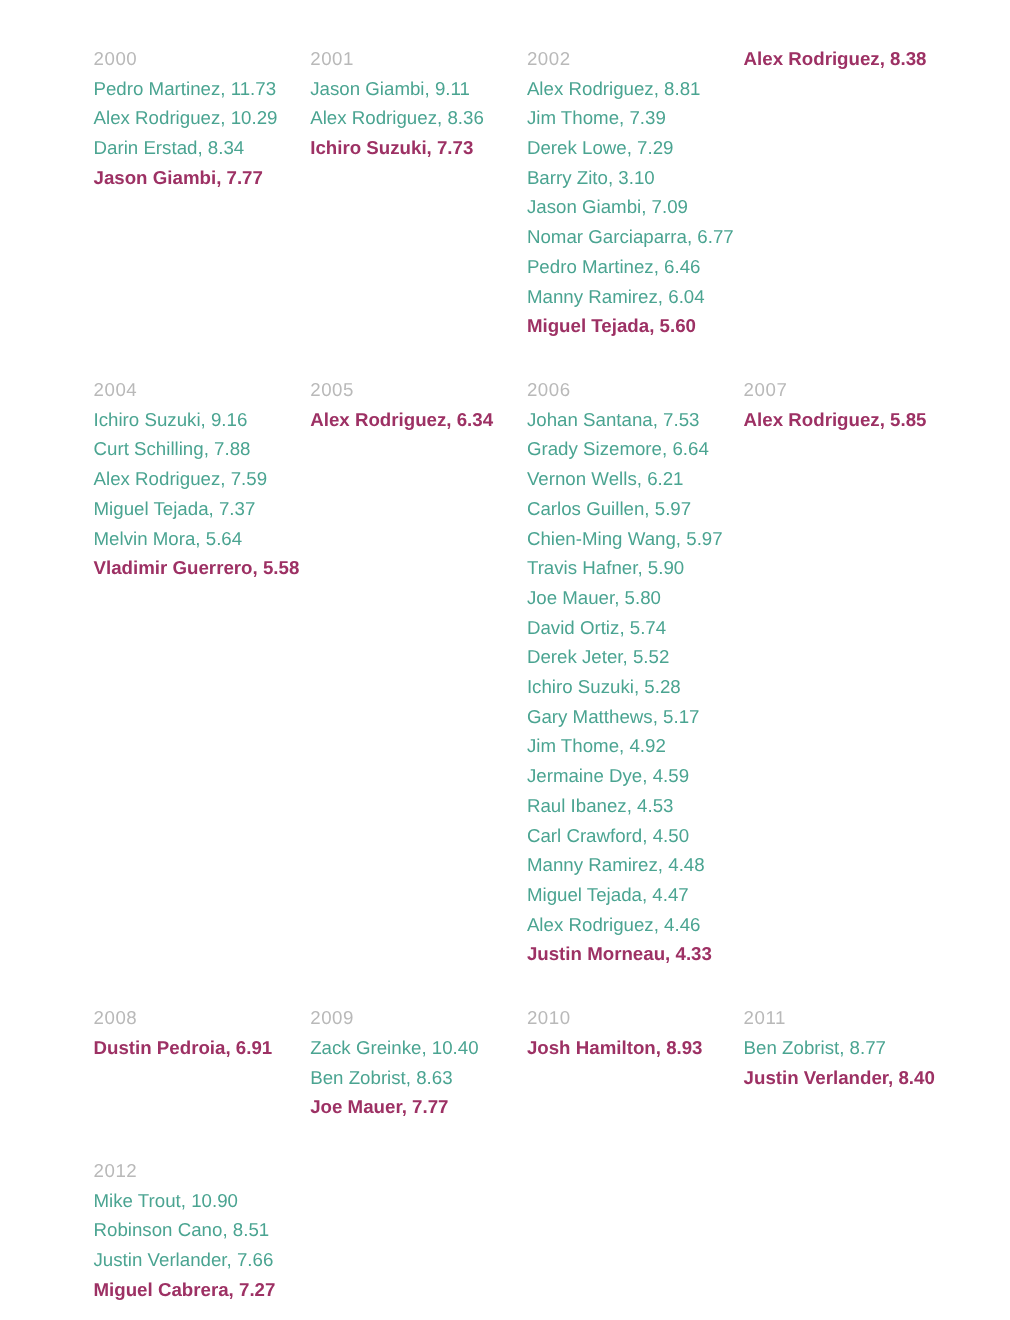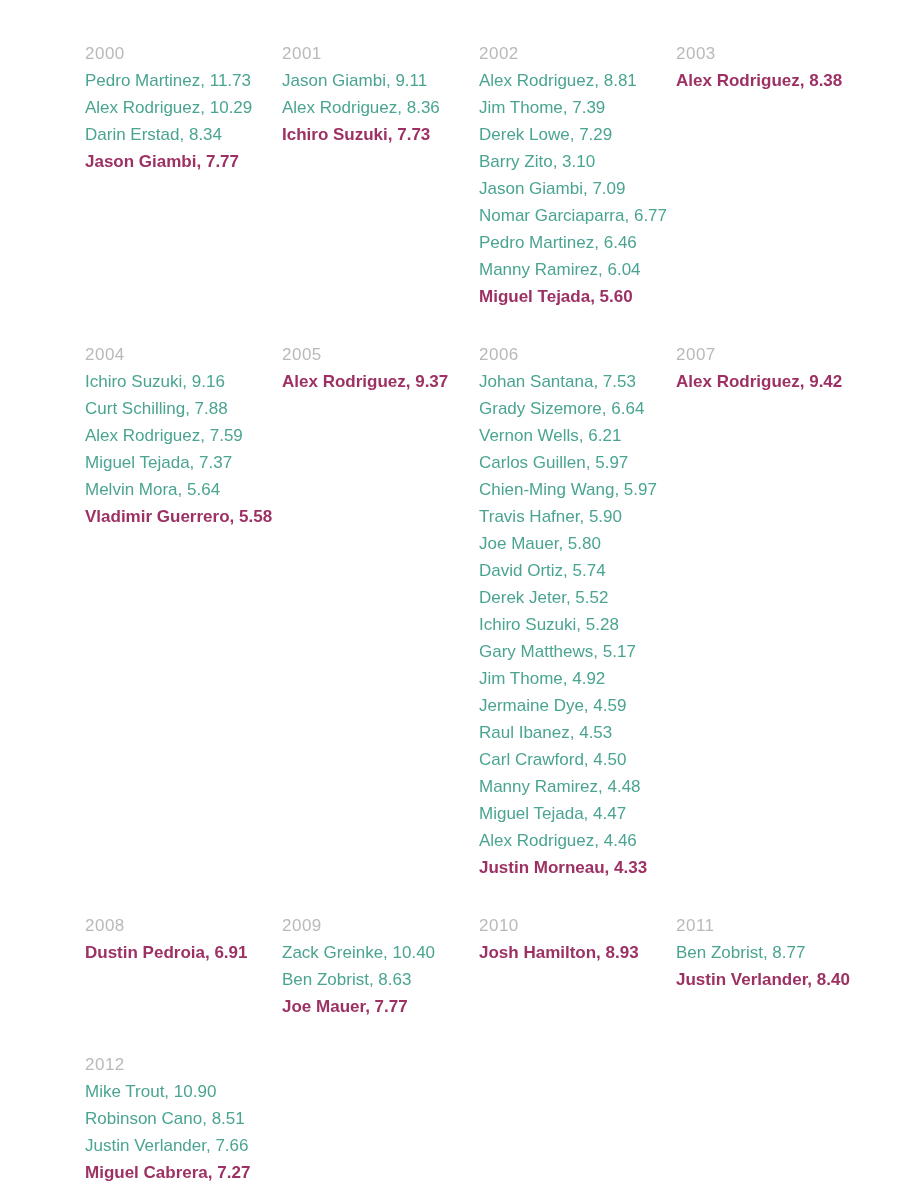--- a/index.html
+++ b/index.html
@@ -73,37 +73,36 @@
         <div class="entry">Jim Thome, 7.39</div>
         <div class="entry">Derek Lowe, 7.29</div>
         <div class="entry">Barry Zito, 3.10</div>
         <div class="entry">Jason Giambi, 7.09</div>
         <div class="entry">Nomar Garciaparra, 6.77</div>
         <div class="entry">Pedro Martinez, 6.46</div>
         <div class="entry">Manny Ramirez, 6.04</div>
         <div class="entry mvp">Miguel Tejada, 5.60</div>
       </div>
       <div class="cell">
-        <div class="year">2003</div>
         <div class="entry mvp">Alex Rodriguez, 8.38</div>
       </div>
     </div>
     <div class="row">
       <div class="cell">
         <div class="year">2004</div>
         <div class="entry">Ichiro Suzuki, 9.16</div>
         <div class="entry">Curt Schilling, 7.88</div>
         <div class="entry">Alex Rodriguez, 7.59</div>
         <div class="entry">Miguel Tejada, 7.37</div>
         <div class="entry">Melvin Mora, 5.64</div>
         <div class="entry mvp">Vladimir Guerrero, 5.58</div>
       </div>
       <div class="cell">
         <div class="year">2005</div>
-        <div class="entry mvp">Alex Rodriguez, 9.37</div>
+        <div class="entry mvp">Alex Rodriguez, 6.34</div>
       </div>
       <div class="cell">
         <div class="year">2006</div>
         <div class="entry">Johan Santana, 7.53</div>
         <div class="entry">Grady Sizemore, 6.64</div>
         <div class="entry">Vernon Wells, 6.21</div>
         <div class="entry">Carlos Guillen, 5.97</div>
         <div class="entry">Chien-Ming Wang, 5.97</div>
         <div class="entry">Travis Hafner, 5.90</div>
         <div class="entry">Joe Mauer, 5.80</div>
@@ -115,21 +114,21 @@
         <div class="entry">Jermaine Dye, 4.59</div>
         <div class="entry">Raul Ibanez, 4.53</div>
         <div class="entry">Carl Crawford, 4.50</div>
         <div class="entry">Manny Ramirez, 4.48</div>
         <div class="entry">Miguel Tejada, 4.47</div>
         <div class="entry">Alex Rodriguez, 4.46</div>
         <div class="entry mvp">Justin Morneau, 4.33</div>
       </div>
       <div class="cell">
         <div class="year">2007</div>
-        <div class="entry mvp">Alex Rodriguez, 9.42</div>
+        <div class="entry mvp">Alex Rodriguez, 5.85</div>
       </div>
     </div>
     <div class="row">
       <div class="cell">
         <div class="year">2008</div>
         <div class="entry mvp">Dustin Pedroia, 6.91</div>
       </div>
       <div class="cell">
         <div class="year">2009</div>
         <div class="entry">Zack Greinke, 10.40</div>

